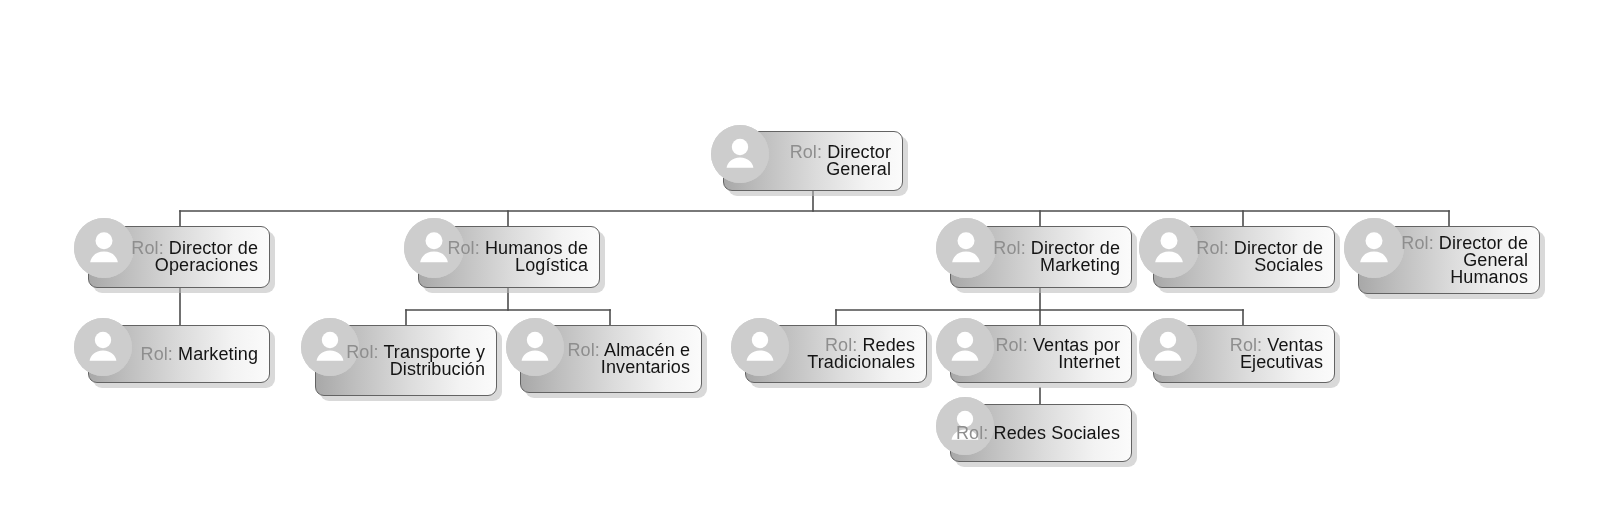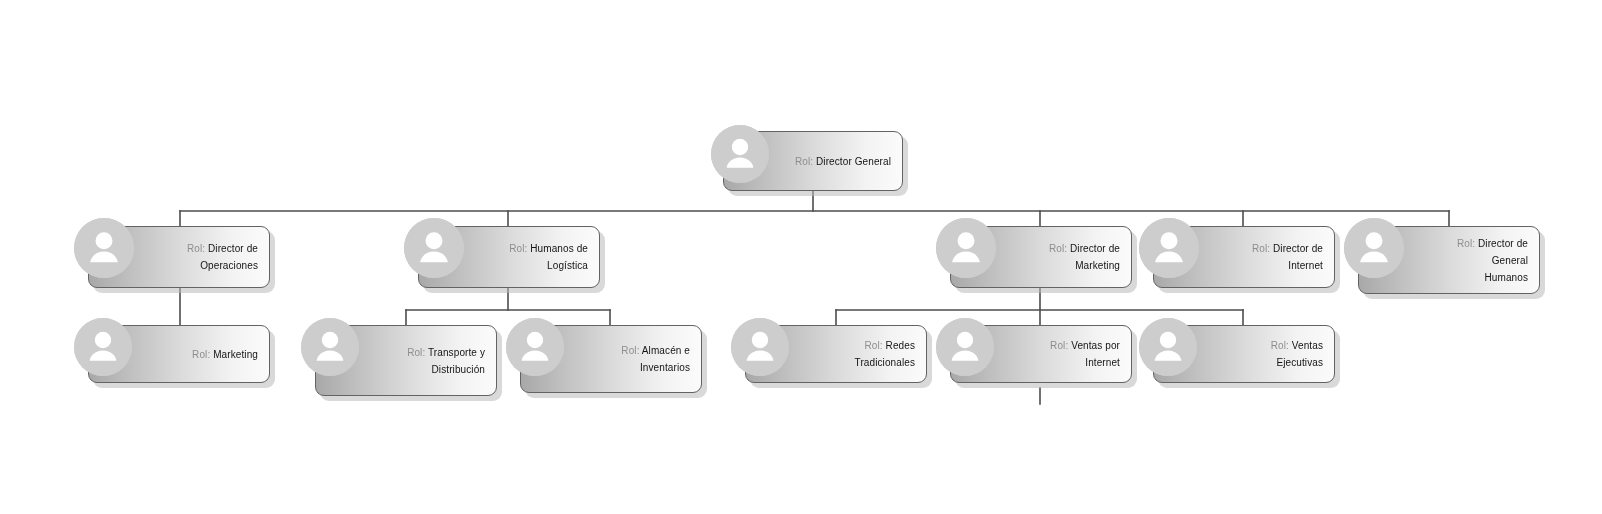--- a/index.html
+++ b/index.html
@@ -68,21 +68,21 @@
     z-index: 1;
   }
   .node-label {
     position: absolute;
     z-index: 2;
     right: 12px;
     top: 50%;
     transform: translateY(-50%);
     text-align: right;
     line-height: 17px;
-    font-size: 10px;
+    font-size: 18px;
     color: #151515;
     white-space: pre-line;
     letter-spacing: .1px;
   }
   .node-label .rol {
     color: #8e8e8e;
   }
   .node-label .val {
     color: #141414;
   }
@@ -200,21 +200,21 @@
     <div class="node-shadow"></div>
     <div class="node-card"></div>
     <span class="avatar" style="left:-14px; top:-8px; width:60px; height:60px;">
       <svg width="60" height="60" viewBox="0 0 58 58">
           <circle cx="29" cy="29" r="29" fill="#cdcdcd"></circle>
           <circle class="glyph" cx="29" cy="22" r="8.2"></circle>
           <path class="glyph" d="M29 32.5c-8 0-12.6 5.2-13.4 10.2h26.8C41.6 37.7 37 32.5 29 32.5z"></path>
         </svg>
     </span>
     <span class="node-label"><span class="rol">Rol:</span> <span class="val">Director de
-Internet</span></span>
+Sociales</span></span>
   </div>
 
   <div class="node" style="left:1358px; top:226px; width:182px; height:68px;">
     <div class="node-shadow"></div>
     <div class="node-card"></div>
     <span class="avatar" style="left:-14px; top:-8px; width:60px; height:60px;">
       <svg width="60" height="60" viewBox="0 0 58 58">
           <circle cx="29" cy="29" r="29" fill="#cdcdcd"></circle>
           <circle class="glyph" cx="29" cy="22" r="8.2"></circle>
           <path class="glyph" d="M29 32.5c-8 0-12.6 5.2-13.4 10.2h26.8C41.6 37.7 37 32.5 29 32.5z"></path>
@@ -301,14 +301,26 @@
       <svg width="58" height="58" viewBox="0 0 58 58">
           <circle cx="29" cy="29" r="29" fill="#cdcdcd"></circle>
           <circle class="glyph" cx="29" cy="22" r="8.2"></circle>
           <path class="glyph" d="M29 32.5c-8 0-12.6 5.2-13.4 10.2h26.8C41.6 37.7 37 32.5 29 32.5z"></path>
         </svg>
     </span>
     <span class="node-label"><span class="rol">Rol:</span> <span class="val">Ventas
 Ejecutivas</span></span>
   </div>
 
+  <div class="node" style="left:950px; top:404px; width:182px; height:58px;">
+    <div class="node-shadow"></div>
+    <div class="node-card"></div>
+    <span class="avatar" style="left:-14px; top:-7px; width:58px; height:58px;">
+      <svg width="58" height="58" viewBox="0 0 58 58">
+          <circle cx="29" cy="29" r="29" fill="#cdcdcd"></circle>
+          <circle class="glyph" cx="29" cy="22" r="8.2"></circle>
+          <path class="glyph" d="M29 32.5c-8 0-12.6 5.2-13.4 10.2h26.8C41.6 37.7 37 32.5 29 32.5z"></path>
+        </svg>
+    </span>
+    <span class="node-label"><span class="rol">Rol:</span> <span class="val">Redes Sociales</span></span>
+  </div>
 
 </div>
 
 </body></html>

